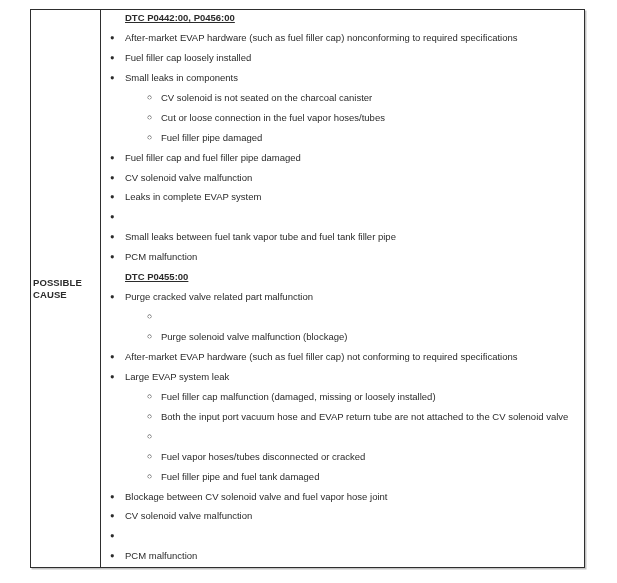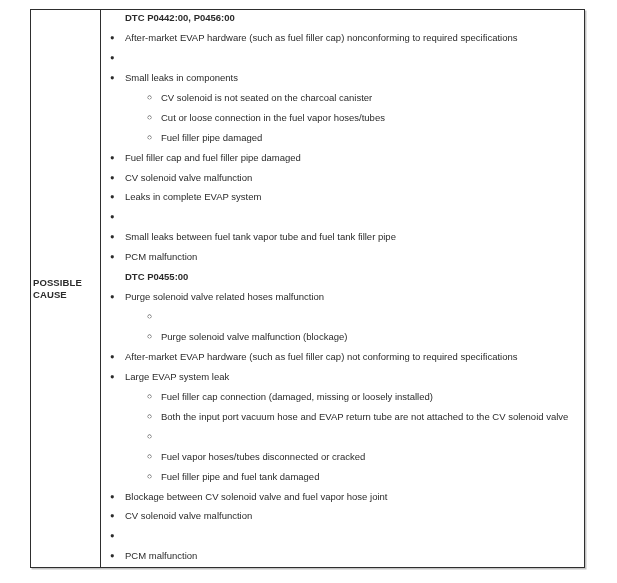--- a/index.html
+++ b/index.html
@@ -55,20 +55,21 @@
     align-items: flex-start;
     font-size: 9.5px;
     line-height: 12px;
     color: #2b2b2b;
     box-sizing: border-box;
     white-space: nowrap;
   }
   .row.header {
     padding-left: 24px;
     font-weight: bold;
+    text-decoration: underline;
   }
   .row.l1 { padding-left: 9px; }
   .row.l1 .bullet {
     width: 15px;
     min-width: 15px;
     font-size: 7.5px;
     line-height: 12px;
     color: #2b2b2b;
   }
   .row.l2 { padding-left: 46px; }
@@ -90,20 +91,21 @@
       <span>POSSIBLE CAUSE</span>
     </div>
     <div class="content-col">
         <div class="row header">DTC P0442:00, P0456:00</div>
         <div class="row l1">
           <span class="bullet">●</span>
           <span class="txt">After-market EVAP hardware (such as fuel filler cap) nonconforming to required specifications</span>
         </div>
         <div class="row l1">
           <span class="bullet">●</span>
+          <span class="txt">Fuel filler cap loosely installed</span>
         </div>
         <div class="row l1">
           <span class="bullet">●</span>
           <span class="txt">Small leaks in components</span>
         </div>
         <div class="row l2">
           <span class="bullet">○</span>
           <span class="txt">CV solenoid is not seated on the charcoal canister</span>
         </div>
         <div class="row l2">
@@ -133,40 +135,40 @@
           <span class="bullet">●</span>
           <span class="txt">Small leaks between fuel tank vapor tube and fuel tank filler pipe</span>
         </div>
         <div class="row l1">
           <span class="bullet">●</span>
           <span class="txt">PCM malfunction</span>
         </div>
         <div class="row header">DTC P0455:00</div>
         <div class="row l1">
           <span class="bullet">●</span>
-          <span class="txt">Purge solenoid valve related hoses malfunction</span>
+          <span class="txt">Purge cracked valve related part malfunction</span>
         </div>
         <div class="row l2">
           <span class="bullet">○</span>
         </div>
         <div class="row l2">
           <span class="bullet">○</span>
           <span class="txt">Purge solenoid valve malfunction (blockage)</span>
         </div>
         <div class="row l1">
           <span class="bullet">●</span>
           <span class="txt">After-market EVAP hardware (such as fuel filler cap) not conforming to required specifications</span>
         </div>
         <div class="row l1">
           <span class="bullet">●</span>
           <span class="txt">Large EVAP system leak</span>
         </div>
         <div class="row l2">
           <span class="bullet">○</span>
-          <span class="txt">Fuel filler cap connection (damaged, missing or loosely installed)</span>
+          <span class="txt">Fuel filler cap malfunction (damaged, missing or loosely installed)</span>
         </div>
         <div class="row l2">
           <span class="bullet">○</span>
           <span class="txt">Both the input port vacuum hose and EVAP return tube are not attached to the CV solenoid valve</span>
         </div>
         <div class="row l2">
           <span class="bullet">○</span>
         </div>
         <div class="row l2">
           <span class="bullet">○</span>

